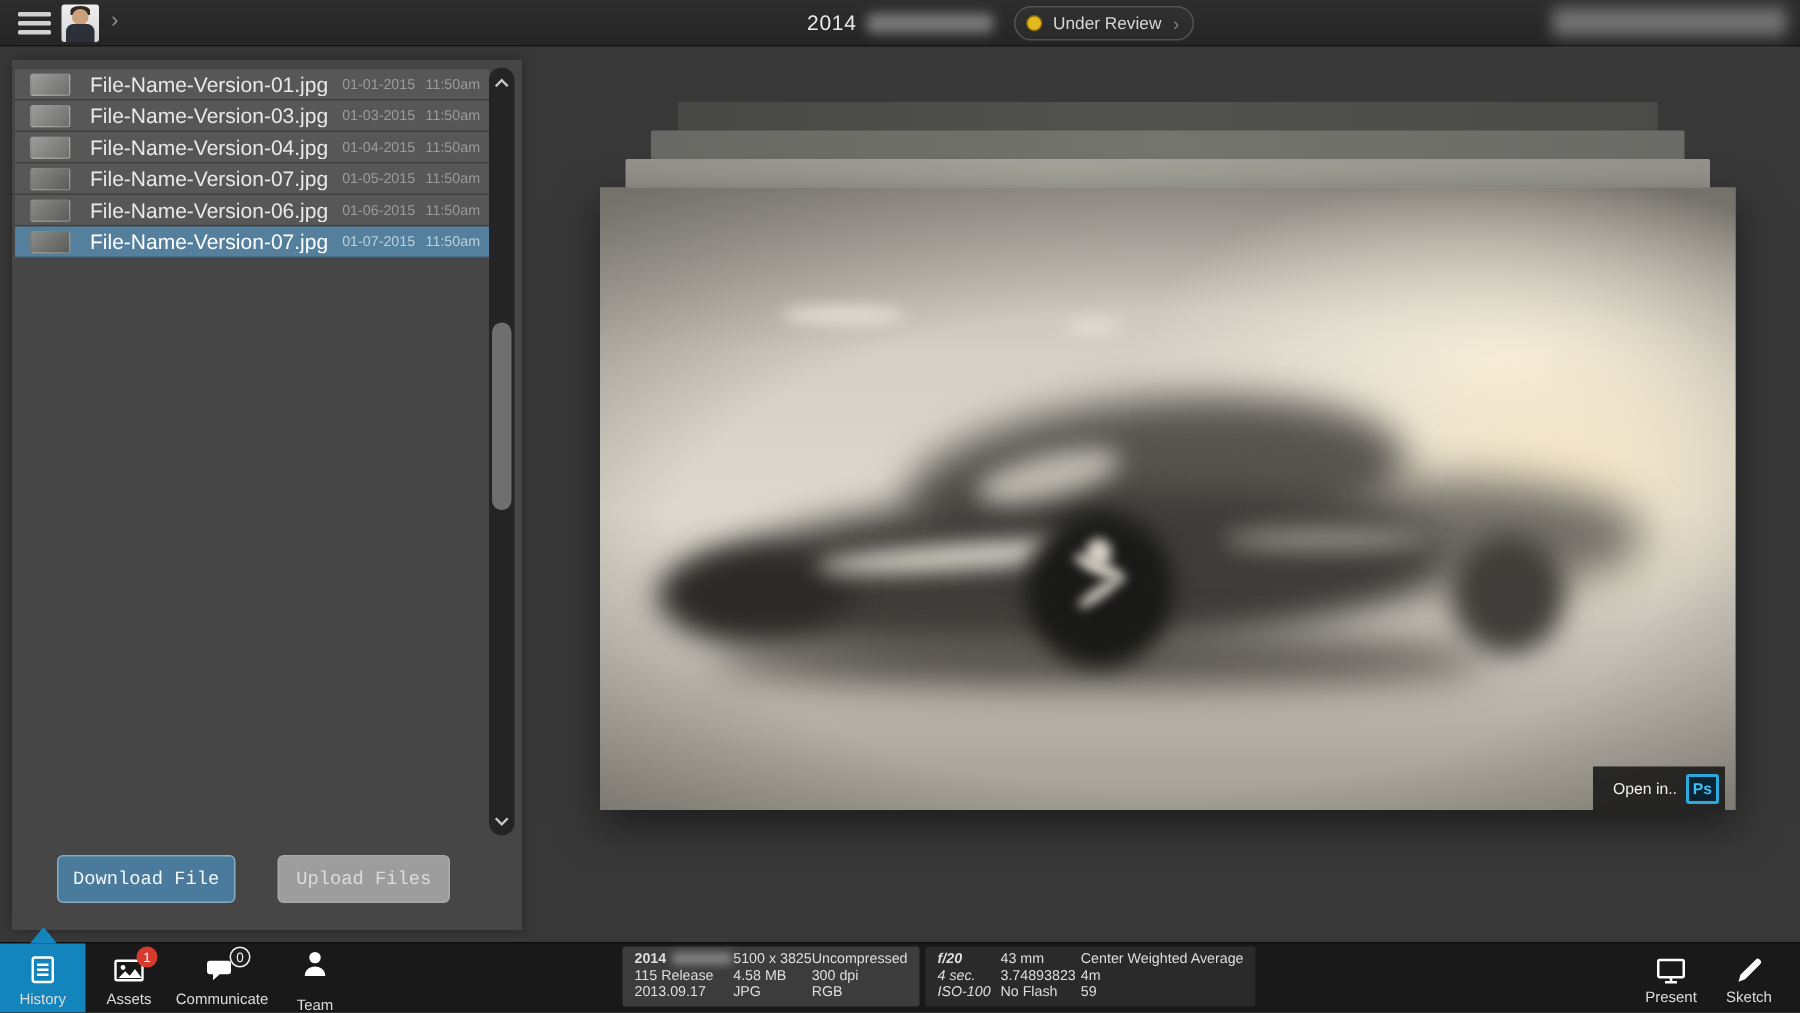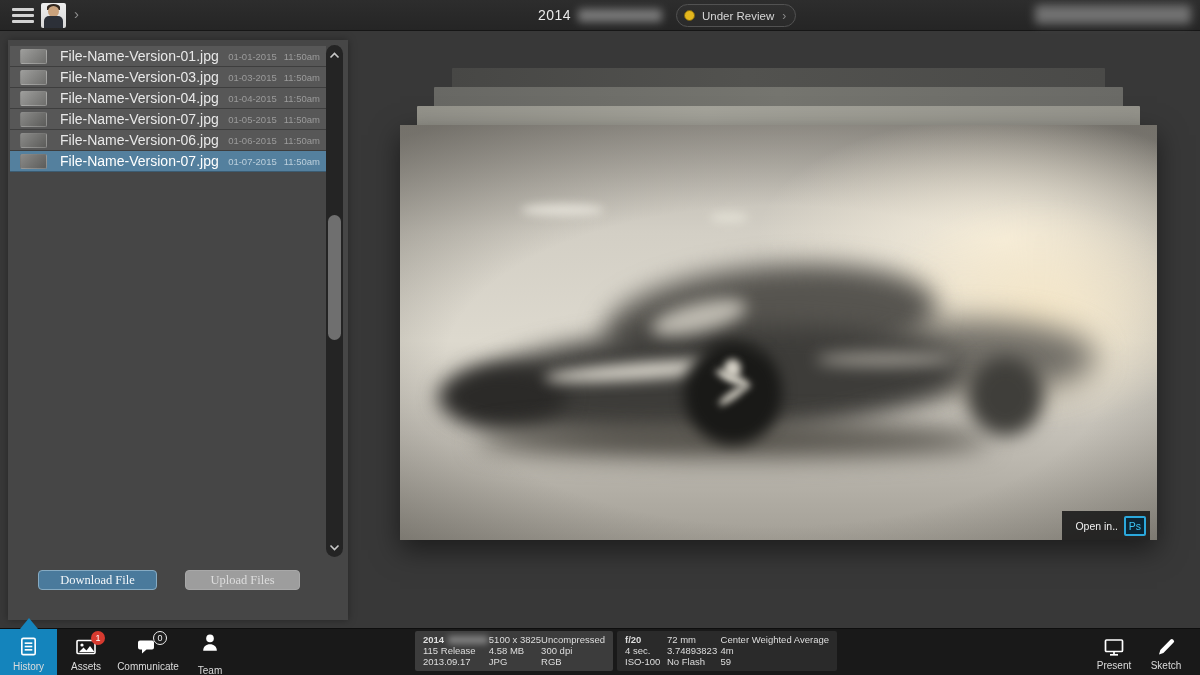--- a/index.html
+++ b/index.html
@@ -47,23 +47,23 @@
   .filerow.selected .fdate { color:#bccfdc; }
 
   .scrollbar { position:absolute; left:318px; top:5px; width:17px; height:512px;
     background:#242424; border-radius:9px; }
   .sb-up, .sb-down { position:absolute; left:0; width:17px; height:16px; display:flex;
     align-items:center; justify-content:center; cursor:pointer; }
   .sb-up { top:2px; } .sb-down { bottom:2px; }
   .sb-thumb { position:absolute; left:2px; top:170px; width:13px; height:125px;
     background:#6f6f6f; border-radius:7px; cursor:grab; }
 
-  .btn { position:absolute; top:530px; height:20px; border-radius:4px; font-size:12.5px;
+  .btn { position:absolute; top:530px; height:32px; border-radius:4px; font-size:12.5px;
     display:flex; align-items:center; justify-content:center; cursor:pointer;
-    font-family:Liberation Serif, serif; }
+    font-family:Liberation Mono, monospace; }
   .btn-download { left:30px; width:119px; background:#4a7a9c; border:1px solid #86abc3; color:#f2f6f9; }
   .btn-upload { left:177px; width:115px; background:#9d9d9d; border:1px solid #a8a8a8; color:#dcdcdc; }
 
   
   .stack { position:absolute; border-radius:1px; }
   .stack1 { left:452px; top:68px; width:653px; height:22px; background:linear-gradient(90deg,#474745,#52524f 45%,#4a4a48); z-index:3; }
   .stack2 { left:434px; top:87px; width:689px; height:22px; background:linear-gradient(90deg,#686864,#75756f 50%,#6a6a66); z-index:4; }
   .stack3 { left:417px; top:106px; width:723px; height:22px; background:linear-gradient(90deg,#93928a,#a4a39a 40%,#94938b); z-index:5; }
   .card { position:absolute; left:400px; top:125px; width:757px; height:415px; z-index:6;
     box-shadow:0 10px 26px rgba(0,0,0,.5); overflow:hidden;
@@ -89,21 +89,21 @@
   .b-spoke3 { left:42.8%; top:56.5%; width:2.2%; height:4.5%; background:#d4d0c5; filter:blur(3.5px); }
   .b-rwheel { left:75%; top:56%; width:10%; height:19%; background:#3f3e3a; filter:blur(9px); }
   .b-shadow { left:10%; top:72%; width:68%; height:8%; background:#514e47; filter:blur(13px); }
   .b-glow { left:62%; top:18%; width:45%; height:55%; background:radial-gradient(closest-side, rgba(246,231,199,.9), rgba(246,231,199,0)); filter:blur(6px); }
 
   .openbar { position:absolute; left:662px; top:386px; width:88px; height:29px;
     background:rgba(24,24,24,.88); display:flex; align-items:center; justify-content:flex-end;
     gap:6px; padding:0 4px; cursor:pointer; z-index:8; }
   .openbar-label { color:#f0f0f0; font-size:10.5px; }
   .ps-badge { width:22px; height:20px; background:#0b2433; border:2px solid #2ba8dc; border-radius:2px;
-    color:#3cc3f2; font-size:10.5px; font-weight:normal; display:flex; align-items:center;
+    color:#3cc3f2; font-size:10.5px; font-weight:bold; display:flex; align-items:center;
     justify-content:center; cursor:pointer; }
 
   
   .bottombar { position:absolute; left:0; top:628px; width:1200px; height:47px;
     background:#191919; border-top:1px solid #0e0e0e; z-index:40; }
   .tabs { position:absolute; left:0; top:0; height:47px; display:flex; }
   .tab { position:relative; height:47px; display:flex; flex-direction:column; align-items:center;
     justify-content:center; gap:3px; cursor:pointer; padding-top:2px; }
   .tab-label { font-size:10px; color:#dcdcdc; }
   .tab.active { background:#1484bc; }
@@ -117,21 +117,21 @@
 
   .meta { position:absolute; top:2px; height:40px; border-radius:2px; display:flex;
     padding:4px 8px; gap:0; }
   .meta-file { left:415px; width:198px; background:#3c3c3c; }
   .meta-exif { left:617px; width:220px; background:#2a2a2a; }
   .mcol { display:flex; flex-direction:column; justify-content:space-between; }
   .mcell { font-size:9.5px; color:#dedede; line-height:10.5px; white-space:nowrap; }
   .mcell.bold { font-weight:bold; }
   .meta-file .mcol:nth-child(1){ width:80px; } .meta-file .mcol:nth-child(2){ width:58px; }
   .meta-file .mcol:nth-child(3){ flex:1; }
-  .meta-exif .mcol:nth-child(1){ width:47px; } .meta-exif .mcol:nth-child(2){ width:60px; }
+  .meta-exif .mcol:nth-child(1){ width:47px;font-style:italic; } .meta-exif .mcol:nth-child(2){ width:60px; }
   .meta-exif .mcol:nth-child(3){ flex:1; }
   .redact-meta { display:inline-block; width:40px; height:8px; background:#a9a9a9;
     filter:blur(3px); opacity:.65; border-radius:2px; margin-left:4px; vertical-align:middle; }
 
   .actions { position:absolute; right:8px; top:0; height:47px; display:flex; }
   .action { width:52px; height:47px; display:flex; flex-direction:column; align-items:center;
     justify-content:center; gap:3px; cursor:pointer; padding-top:2px; }
 </style>
 </head>
 <body>
@@ -302,21 +302,21 @@
       </div>
     </div>
 
     <div class="meta meta-exif">
       <div class="mcol">
         <div class="mcell bold">f/20</div>
         <div class="mcell">4 sec.</div>
         <div class="mcell">ISO-100</div>
       </div>
       <div class="mcol">
-        <div class="mcell">72 mm</div>
+        <div class="mcell">43 mm</div>
         <div class="mcell">3.74893823</div>
         <div class="mcell">No Flash</div>
       </div>
       <div class="mcol">
         <div class="mcell">Center Weighted Average</div>
         <div class="mcell">4m</div>
         <div class="mcell">59</div>
       </div>
     </div>
 

